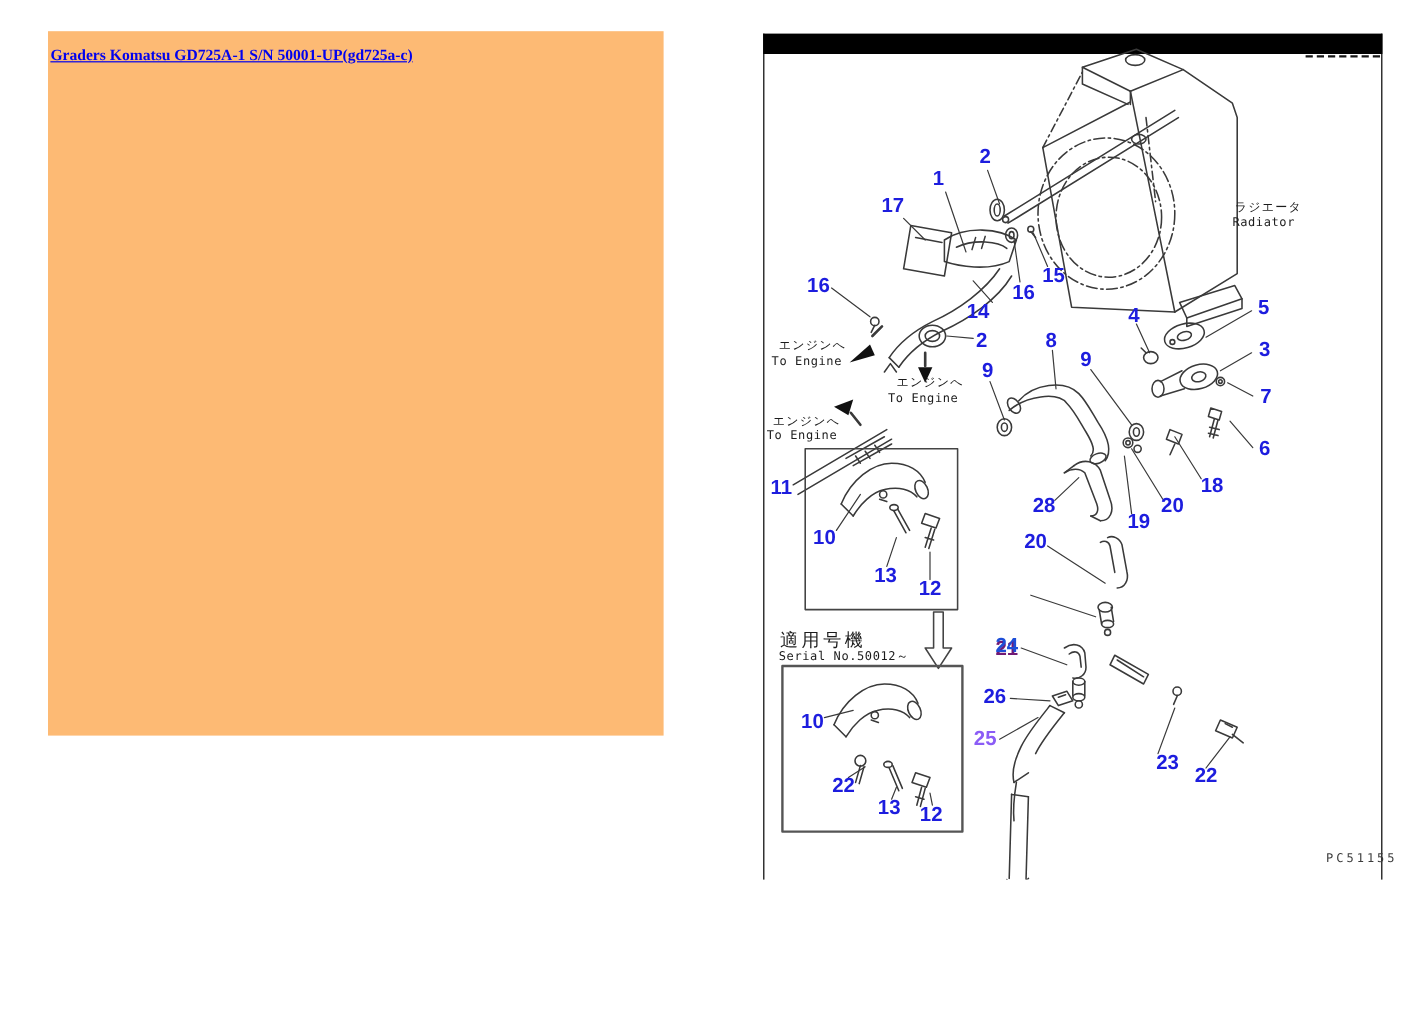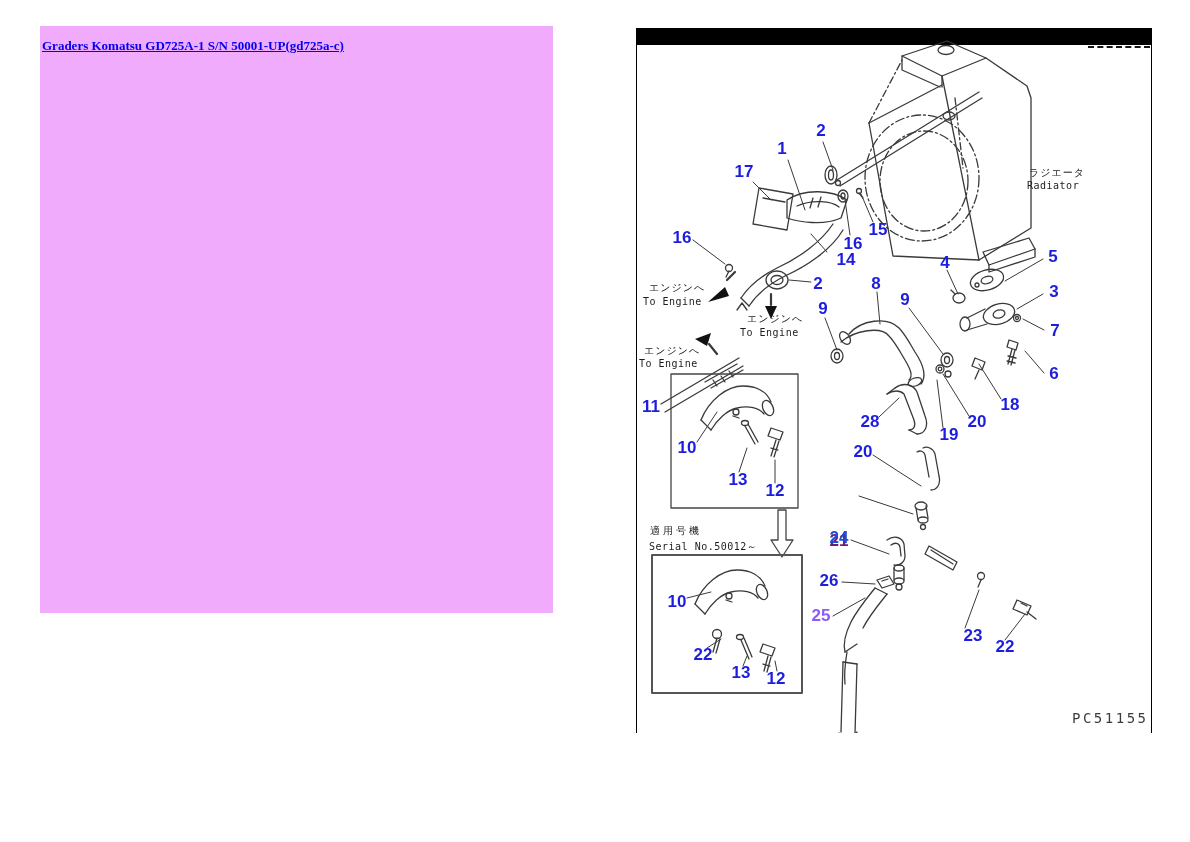--- a/index.html
+++ b/index.html
@@ -3,21 +3,21 @@
 <meta charset="utf-8">
 <style>
   html,body{margin:0;padding:0;}
   body{
     width:1190px;height:842px;position:relative;overflow:hidden;
     background:#ffffff;font-family:"Liberation Sans",sans-serif;
   }
   
   .left-panel{
     position:absolute;left:40px;top:26px;width:513px;height:587px;
-    background:#f0abfc;
+    background:#fdba74;
   }
   .left-panel a{
     display:inline-block;margin:13px 0 0 2px;
     color:#0202ee;font-family:"Liberation Serif",serif;
     font-weight:bold;font-size:13px;line-height:14px;
     text-decoration:underline;cursor:pointer;white-space:nowrap;
   }
   
   .diagram-frame{
     position:absolute;left:636px;top:28px;width:514px;height:705px;
@@ -37,29 +37,29 @@
     font:700 17px "Liberation Sans",sans-serif;color:#1d1dde;
     white-space:nowrap;user-select:none;
   }
   
   .label{
     position:absolute;color:#1c1c1c;white-space:nowrap;
     font-family:"DejaVu Sans Mono",monospace;
   }
   .lbl-jp10{font-size:10px;letter-spacing:1px;}
   .lbl-en10{font-size:10px;letter-spacing:0.5px;}
-  .lbl-jp11{font-size:10px;letter-spacing:3px;}
+  .lbl-jp11{font-size:15px;letter-spacing:3px;}
   .watermark{
     position:absolute;left:251px;top:340px;
     font:400 21px "Liberation Sans",sans-serif;letter-spacing:-0.5px;
     color:rgba(24,24,24,0.93);white-space:nowrap;
   }
   .part-code{
-    position:absolute;left:435px;top:682px;
-    font-family:"DejaVu Sans Mono",monospace;font-size:14px;
+    position:absolute;left:468px;top:682px;
+    font-family:"DejaVu Sans Mono",monospace;font-size:10px;
     letter-spacing:2.5px;color:#3c3c3c;white-space:nowrap;
   }
 </style>
 </head>
 <body>
 
 <div class="left-panel">
   <a>Graders Komatsu GD725A-1 S/N 50001-UP(gd725a-c)</a>
 </div>
 
@@ -271,21 +271,21 @@
     </g>
   </svg>
 
   <div style="position:absolute;left:0;top:0;width:514px;height:705px;">
       <span class="callout" style="left: 107px; top: 144px; color: rgb(29, 29, 222);">17</span>
       <span class="callout" style="left: 145px; top: 121px; color: rgb(29, 29, 222);">1</span>
       <span class="callout" style="left: 184px; top: 103px; color: rgb(29, 29, 222);">2</span>
       <span class="callout" style="left: 45px; top: 210px; color: rgb(29, 29, 222);">16</span>
       <span class="callout" style="left: 241px; top: 202px; color: rgb(29, 29, 222);">15</span>
       <span class="callout" style="left: 216px; top: 216px; color: rgb(29, 29, 222);">16</span>
-      <span class="callout" style="left: 209px; top: 232px; color: rgb(29, 29, 222);">14</span>
+      <span class="callout" style="left: 178px; top: 232px; color: rgb(29, 29, 222);">14</span>
       <span class="callout" style="left: 181px; top: 256px; color: rgb(29, 29, 222);">2</span>
       <span class="callout" style="left: 186px; top: 281px; color: rgb(29, 29, 222);">9</span>
       <span class="callout" style="left: 239px; top: 256px; color: rgb(29, 29, 222);">8</span>
       <span class="callout" style="left: 268px; top: 272px; color: rgb(29, 29, 222);">9</span>
       <span class="callout" style="left: 308px; top: 235px; color: rgb(29, 29, 222);">4</span>
       <span class="callout" style="left: 416px; top: 229px; color: rgb(29, 29, 222);">5</span>
       <span class="callout" style="left: 417px; top: 264px; color: rgb(29, 29, 222);">3</span>
       <span class="callout" style="left: 418px; top: 303px; color: rgb(29, 29, 222);">7</span>
       <span class="callout" style="left: 417px; top: 346px; color: rgb(29, 29, 222);">6</span>
       <span class="callout" style="left: 373px; top: 377px; color: rgb(29, 29, 222);">18</span>

